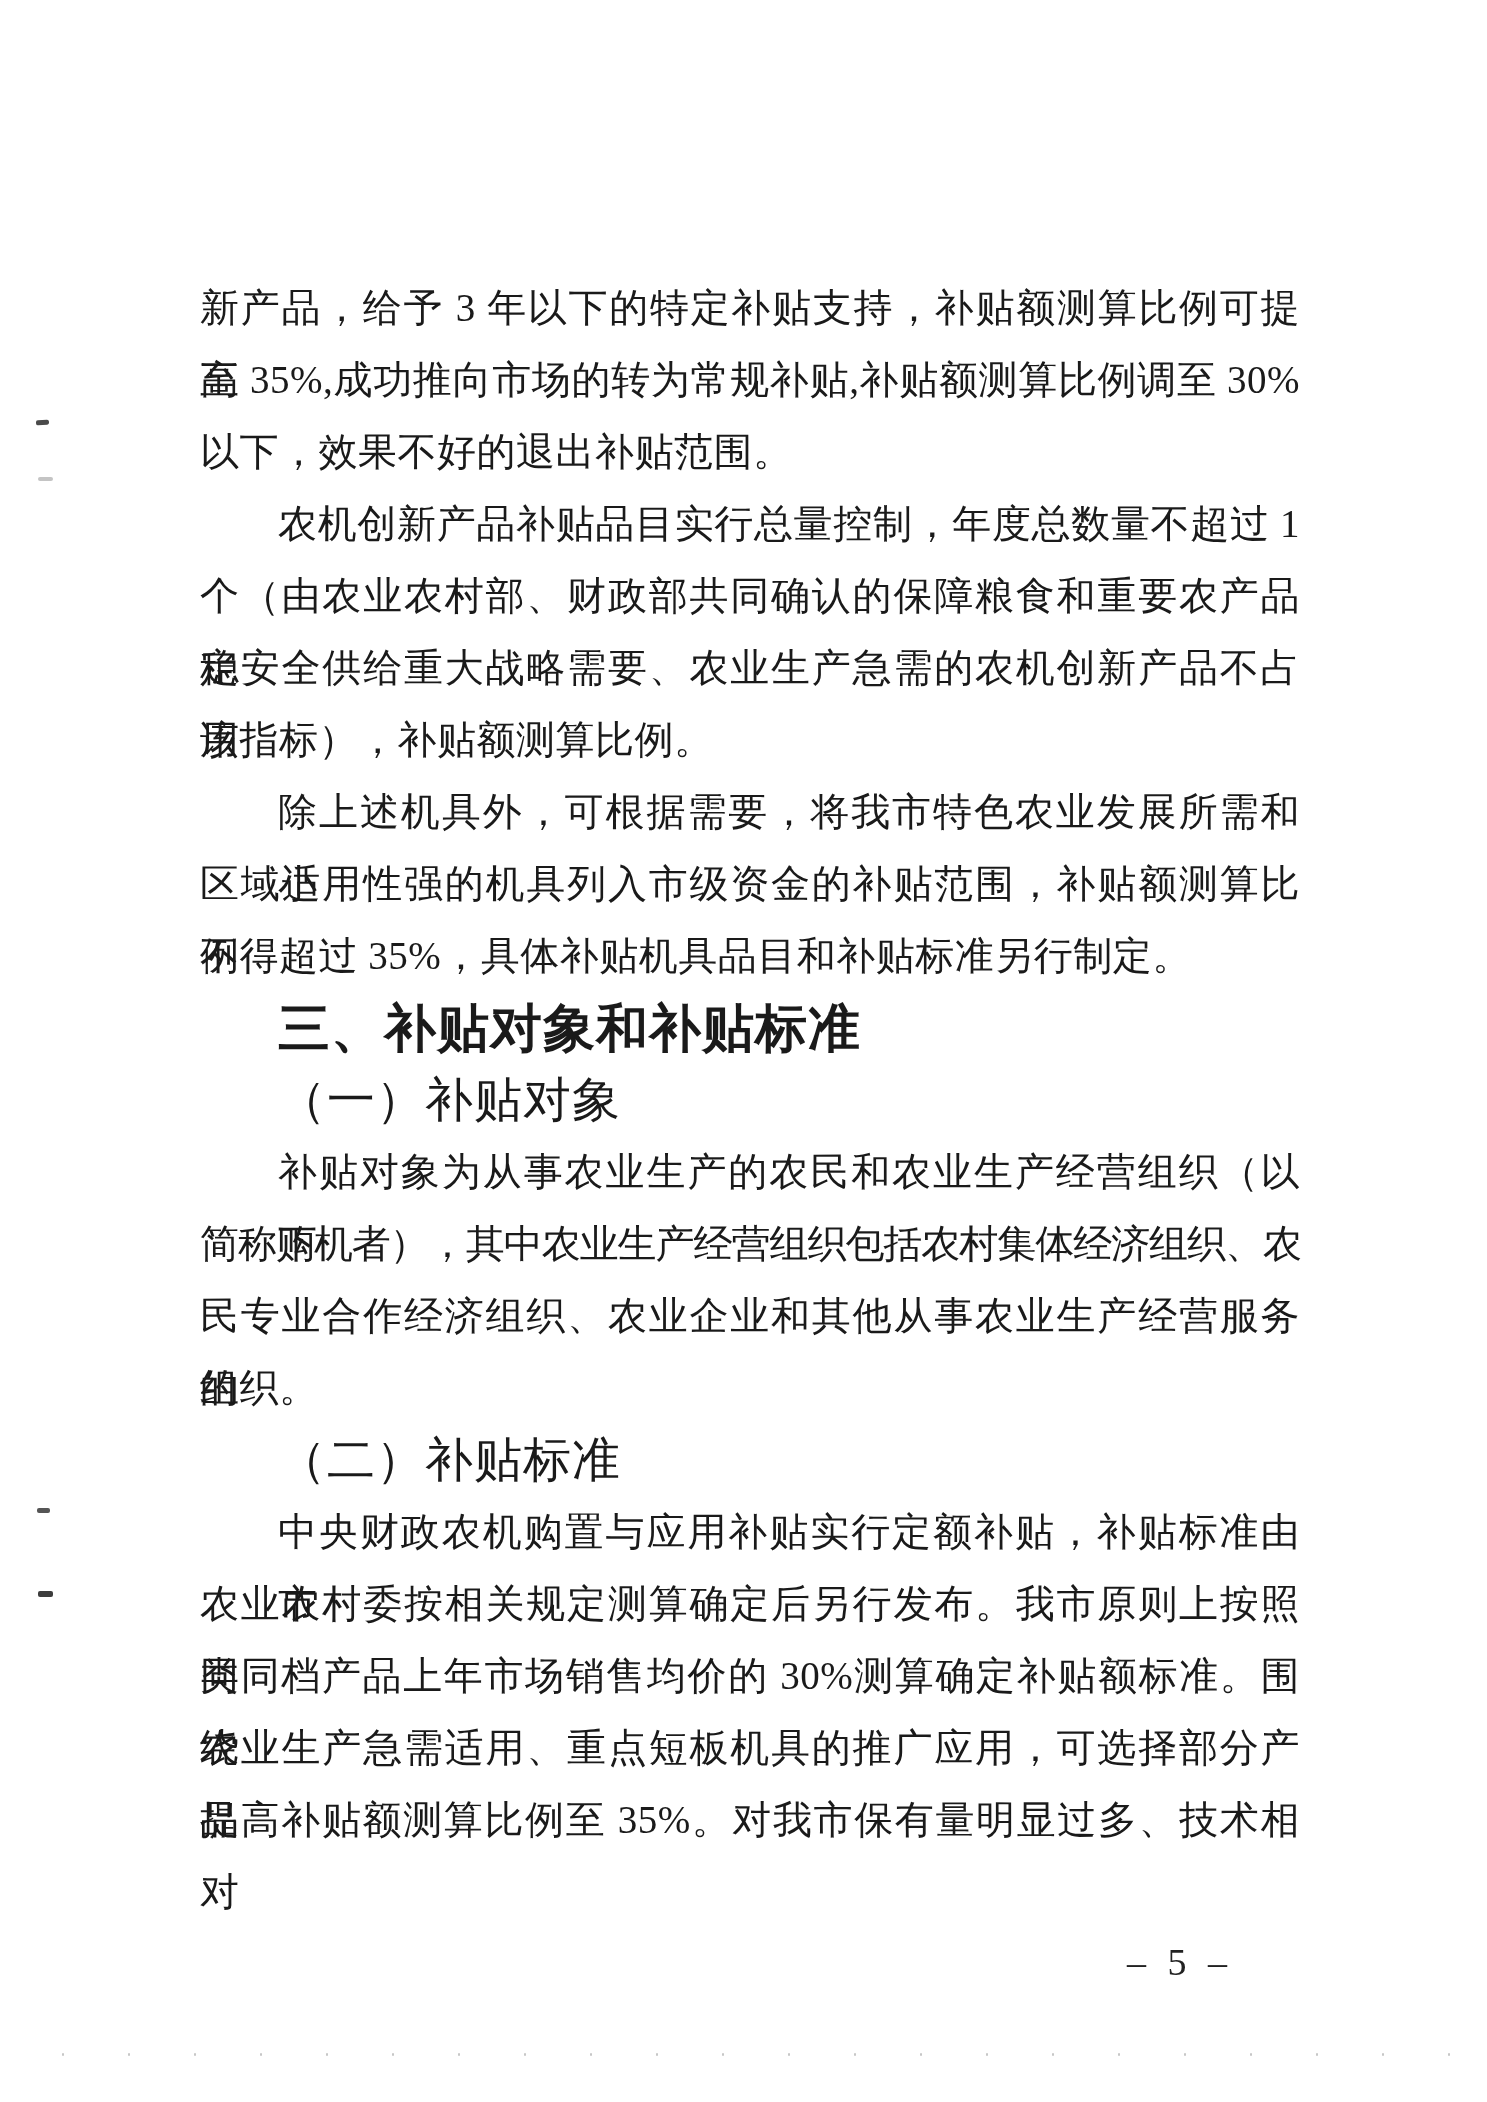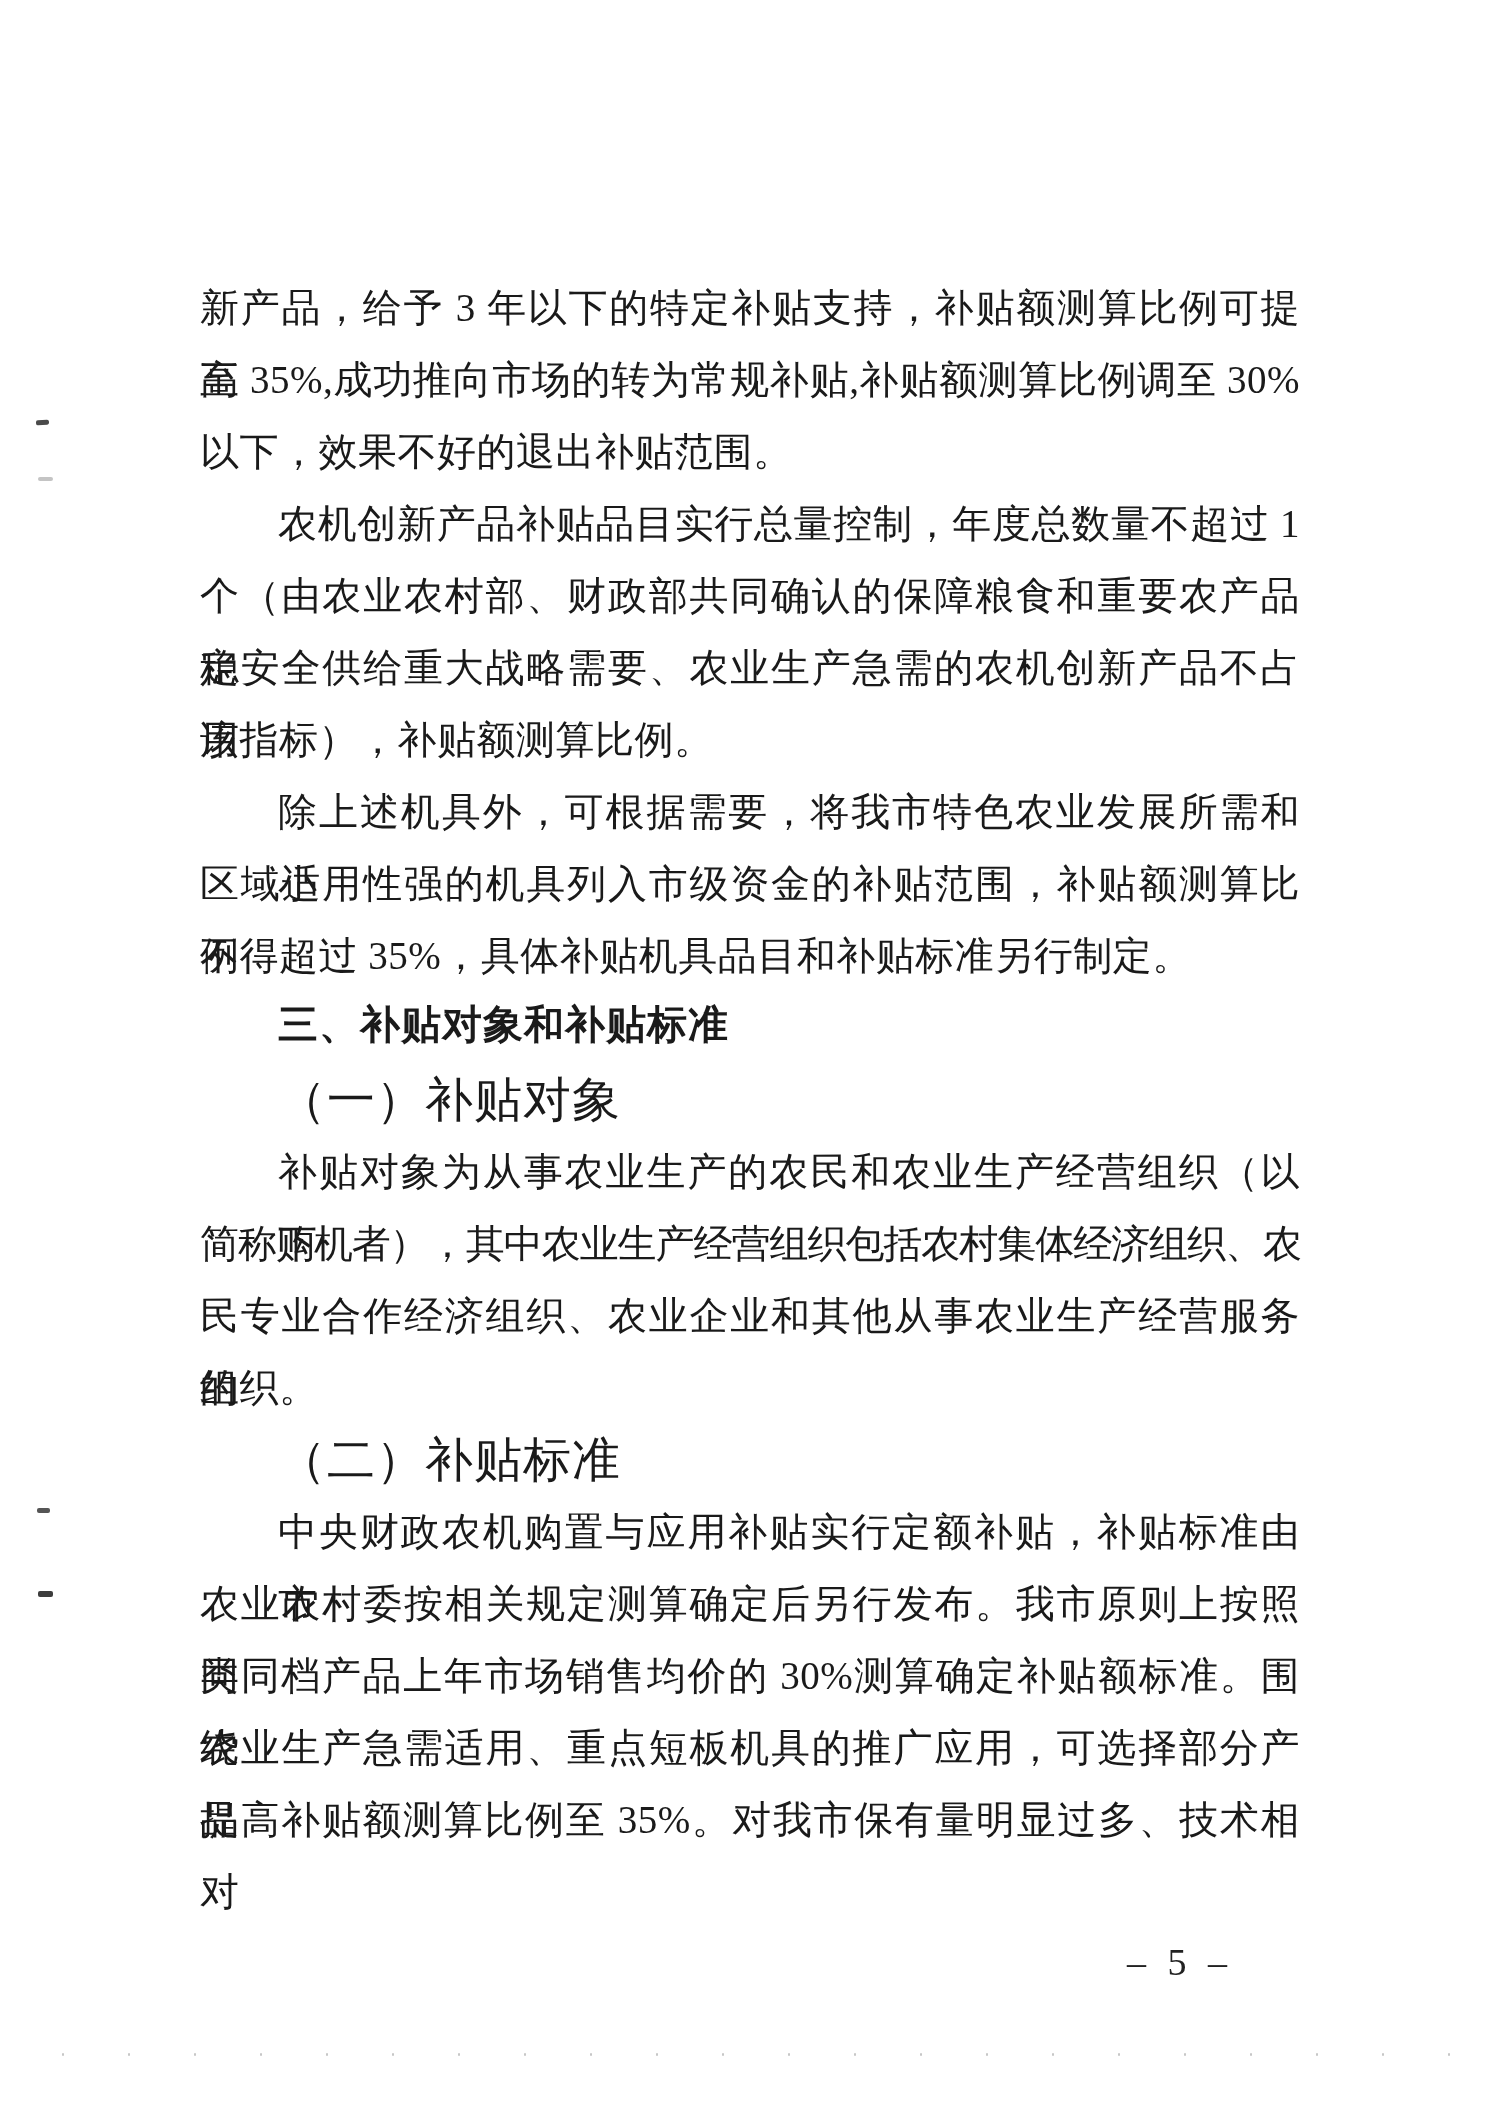--- a/index.html
+++ b/index.html
@@ -24,23 +24,23 @@
   }
   .j{
     white-space:normal;
     text-align:justify;
     text-align-last:justify;
     text-justify:inter-character;
   }
   .ind{padding-left:78px;}
   .tight{letter-spacing:-2px;}
   .head{
-    font-family:Liberation Mono, monospace;
+    font-family:Liberation Sans, sans-serif;
     font-weight:bold;
-    font-size:40px;
+    font-size:52px;
     letter-spacing:1px;
   }
   .sub{
     font-size:48px;
     letter-spacing:1px;
   }
   .page-number{
     position:absolute;
     left:1100px;top:1938px;width:160px;
     text-align:center;

